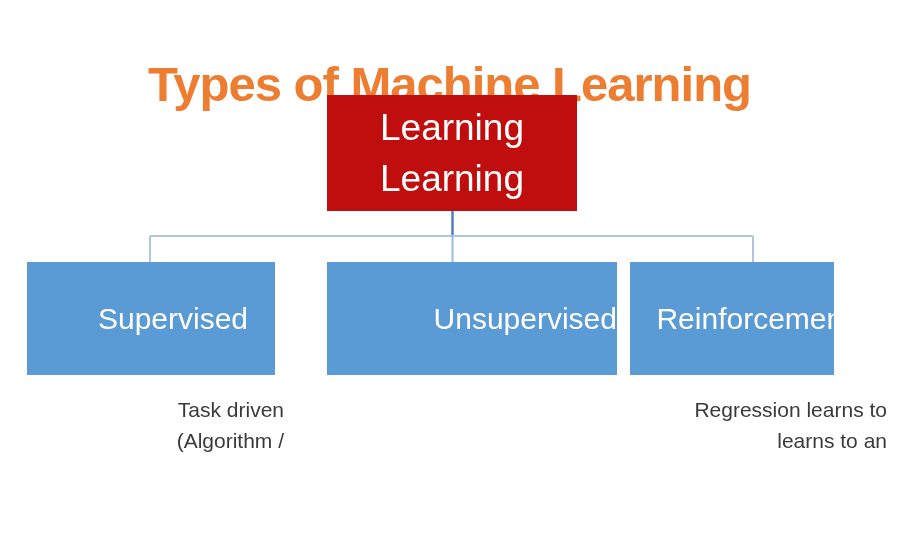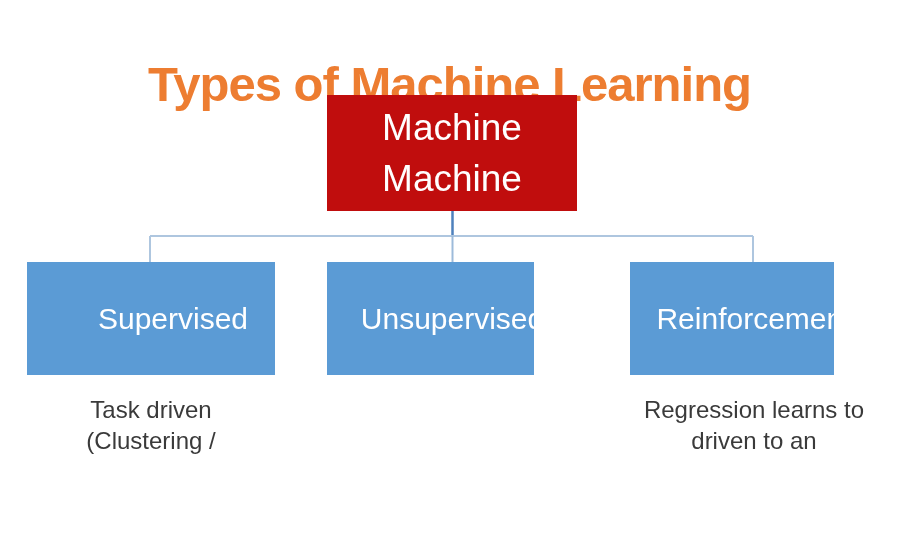--- a/index.html
+++ b/index.html
@@ -48,36 +48,36 @@
   }
 
   .branch-node {
     top: 262px;
     height: 113px;
     background: var(--branch_bg, #5B9BD5);
     font-size: 30px;
     font-weight: 300;
   }
   .branch-supervised    { left: 27px;  width: 248px; }
-  .branch-unsupervised  { left: 327px; width: 207px; }
+  .branch-unsupervised  { left: 327px; width: 290px; justify-content: flex-end; }
   .branch-reinforcement { left: 630px; width: 204px; }
 
   .connector-svg {
     position: absolute;
     left: 0; top: 0;
     width: 899px; height: 536px;
     pointer-events: none;
   }
 
   .branch-desc {
     position: absolute;
     top: 394px;
     width: 266px;
-    text-align: center;
-    font-size: 24px;
+    text-align: right;
+    font-size: 21px;
     line-height: 31px;
     font-weight: 300;
     color: var(--desc_text, #3A3A3A);
   }
   .desc-supervised    { left: 18px;  }
   .desc-unsupervised  { left: 319px; }
   .desc-reinforcement { left: 621px; }
 </style>
 </head>
 <body>
@@ -91,39 +91,39 @@
     <line x1="452.5" y1="211" x2="452.5" y2="236" style="stroke: var(--connector_dark); stroke-width: 2.5;"></line>
 
     <line x1="150" y1="236" x2="753" y2="236" style="stroke: var(--connector); stroke-width: 2;"></line>
 
     <line x1="150" y1="236" x2="150" y2="263" style="stroke: var(--connector); stroke-width: 2;"></line>
     <line x1="452.5" y1="236" x2="452.5" y2="263" style="stroke: var(--connector_mid); stroke-width: 2;"></line>
     <line x1="753" y1="236" x2="753" y2="263" style="stroke: var(--connector); stroke-width: 2;"></line>
   </svg>
 
   <div class="node root-node">
-    <span class="node-label">Machine Machine</span>
+    <span class="node-label">Learning Learning</span>
   </div>
 
   <div class="node branch-node branch-supervised">
     <span class="node-label">Supervised</span>
   </div>
 
   <div class="node branch-node branch-unsupervised">
     <span class="node-label">Unsupervised</span>
   </div>
 
   <div class="node branch-node branch-reinforcement">
     <span class="node-label">Reinforcement</span>
   </div>
 
   <div class="branch-desc desc-supervised">
     <div class="desc-line">Task driven</div>
-    <div class="desc-line">(Clustering /</div>
+    <div class="desc-line">(Algorithm /</div>
   </div>
 
 
   <div class="branch-desc desc-reinforcement">
     <div class="desc-line">Regression learns to</div>
-    <div class="desc-line">driven to an</div>
+    <div class="desc-line">learns to an</div>
   </div>
 
 </div>
 
 </body></html>

